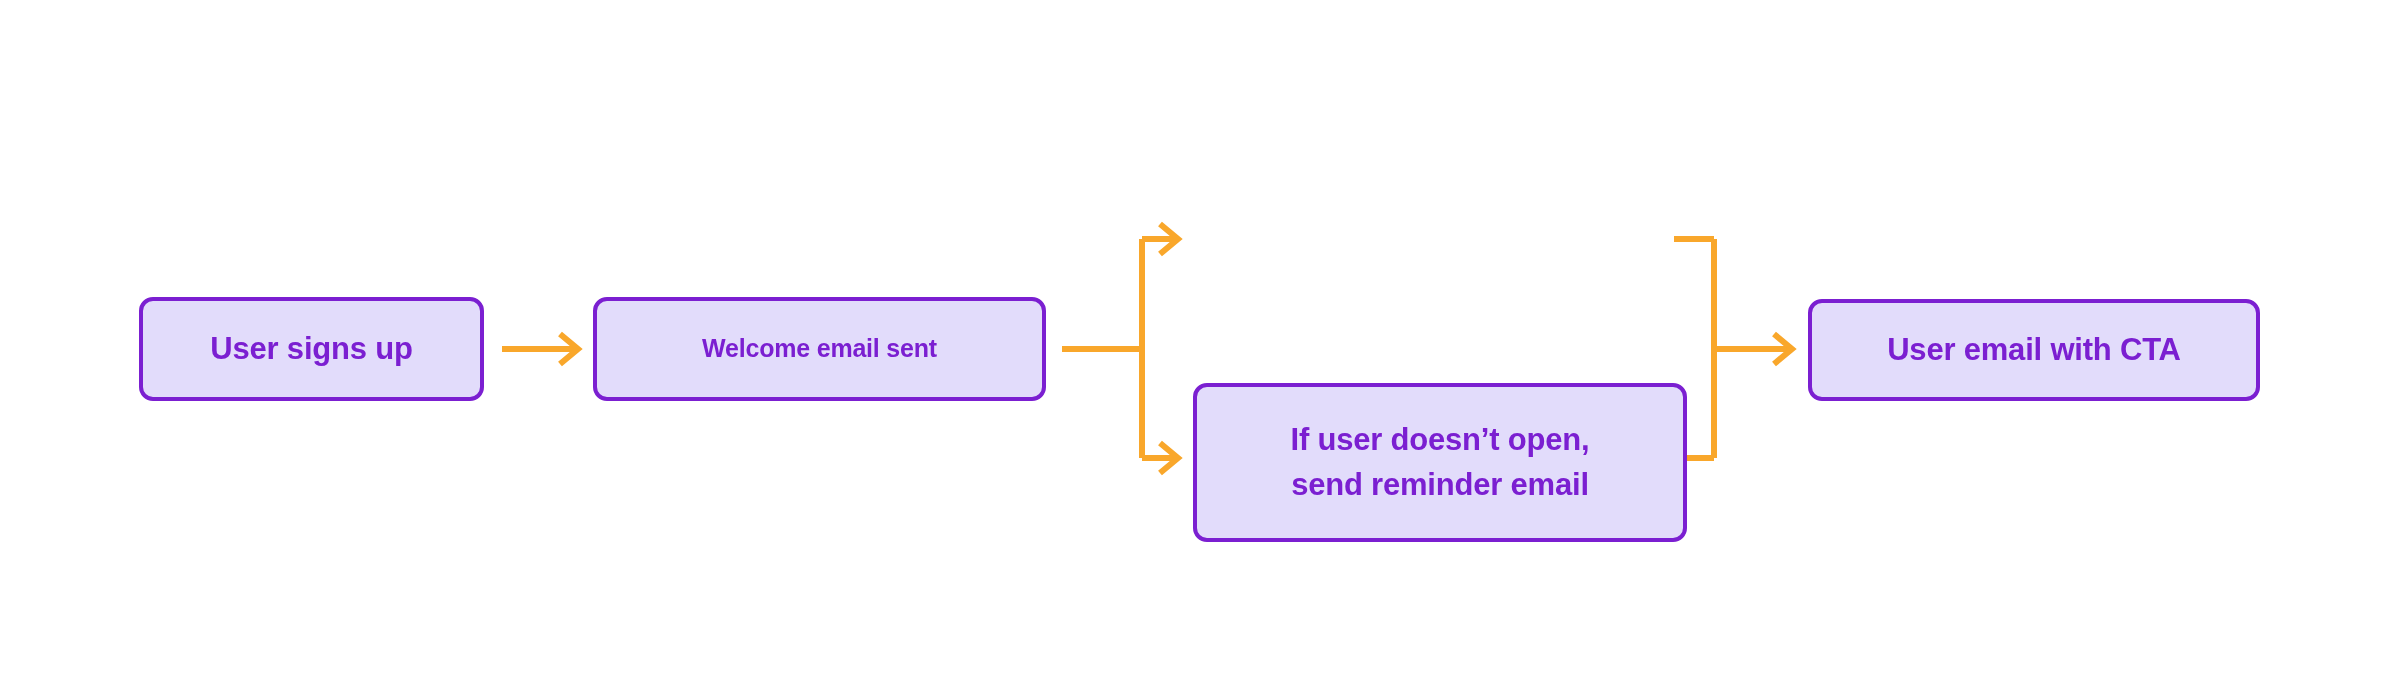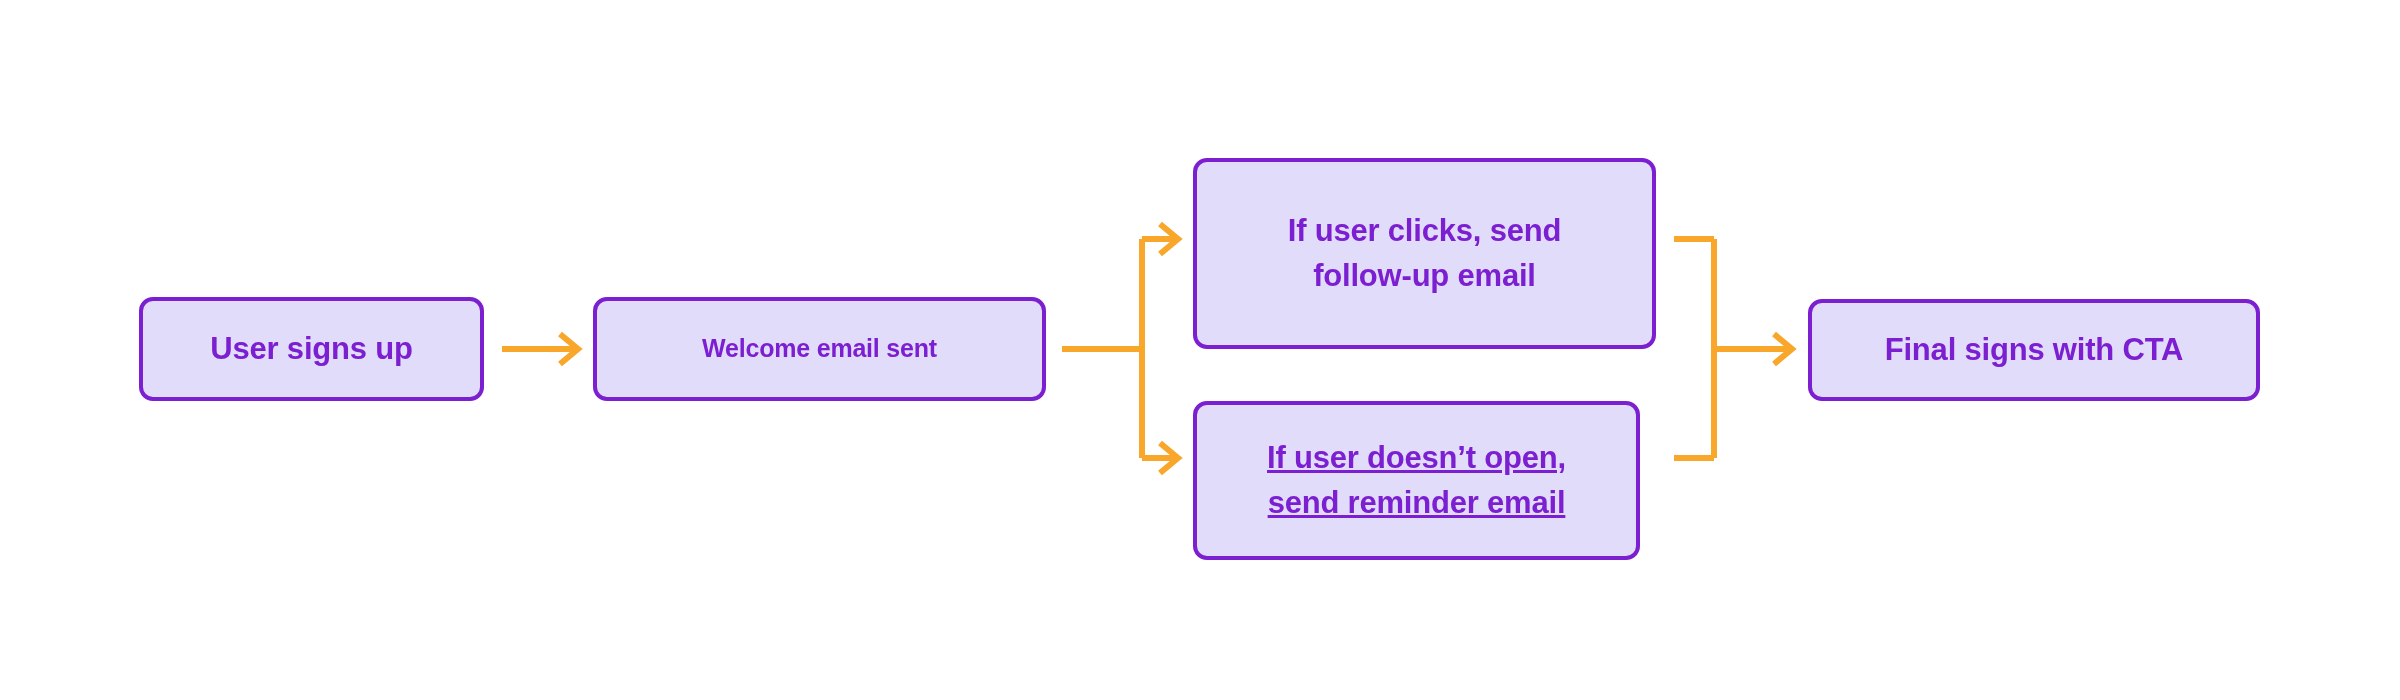--- a/index.html
+++ b/index.html
@@ -44,21 +44,21 @@
     display: block;
     padding: 0 14px;
     white-space: pre-line;
     line-height: 1.42;
   }
 
   
   #node-signup   { left: 139px;  top: 297px; width: 345px; height: 104px; font-size: 31px; }
   #node-welcome  { left: 593px;  top: 297px; width: 453px; height: 104px; font-size: 25px; }
   #node-clicks   { left: 1193px; top: 158px; width: 463px; height: 191px; font-size: 31px; }
-  #node-noopen   { left: 1193px; top: 401px; width: 447px; height: 159px; font-size: 31px; text-decoration: underline; }
+  #node-noopen   { left: 1193px; top: 383px; width: 494px; height: 159px; font-size: 31px; }
   #node-final    { left: 1808px; top: 299px; width: 452px; height: 102px; font-size: 31px; }
 </style>
 </head>
 <body>
 
 <div id="canvas">
 
   <svg id="connectors" viewBox="0 0 2400 700" width="2400" height="700" xmlns="http://www.w3.org/2000/svg">
     <g fill="none" stroke="#F9A72B" stroke-width="6" stroke-linecap="butt" stroke-linejoin="miter">
 
@@ -87,27 +87,23 @@
   </svg>
 
   <div class="node" id="node-signup">
     <span class="node-label">User signs up</span>
   </div>
 
   <div class="node" id="node-welcome">
     <span class="node-label">Welcome email sent</span>
   </div>
 
-  <div class="node" id="node-clicks">
-    <span class="node-label">If user clicks, send
-follow-up email</span>
-  </div>
 
   <div class="node" id="node-noopen">
     <span class="node-label">If user doesn’t open,
 send reminder email</span>
   </div>
 
   <div class="node" id="node-final">
-    <span class="node-label">Final signs with CTA</span>
+    <span class="node-label">User email with CTA</span>
   </div>
 
 </div>
 
 </body></html>

